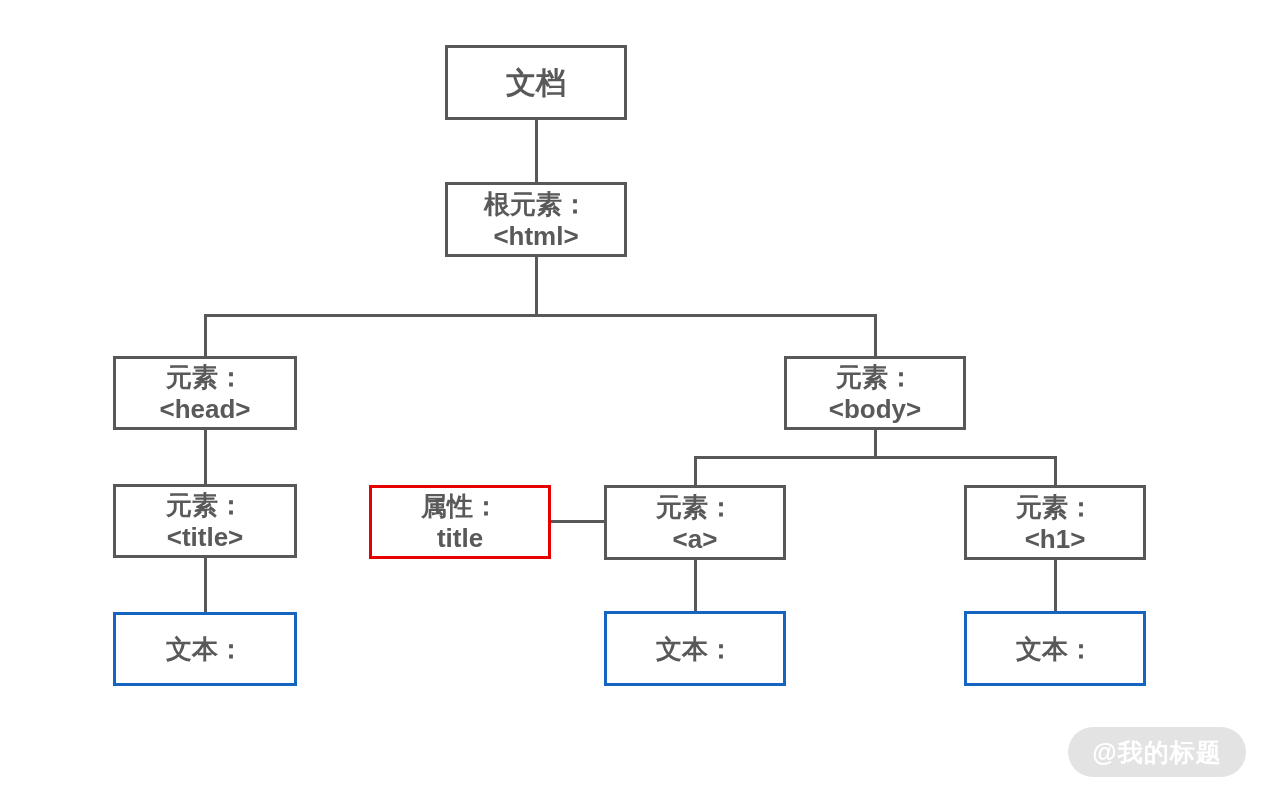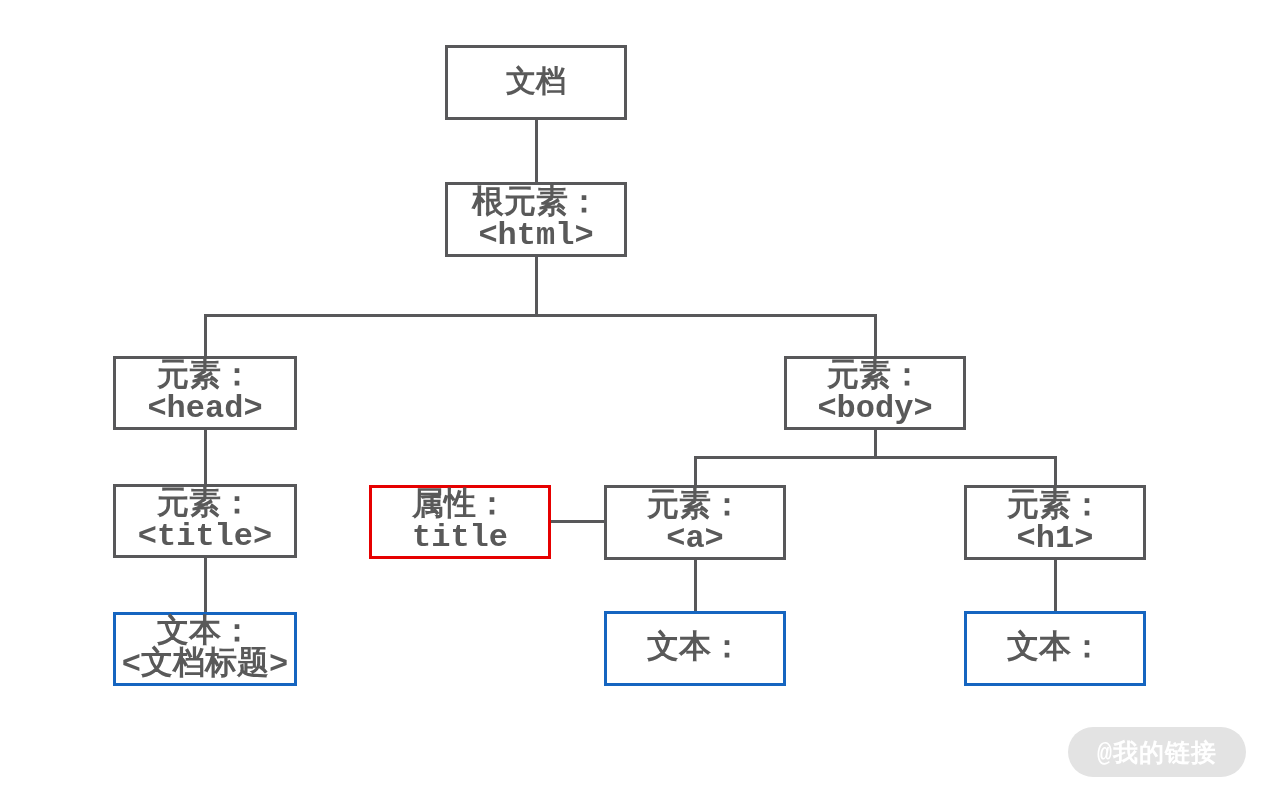--- a/index.html
+++ b/index.html
@@ -12,29 +12,29 @@
     --watermark-bg: #e3e3e3;
     --watermark-text: #ffffff;
   }
   * { margin: 0; padding: 0; box-sizing: border-box; }
   html, body { background: var(--background); }
   .canvas {
     position: relative;
     width: 1262px;
     height: 794px;
     background: var(--background);
-    font-family: Liberation Mono, monospace;
+    font-family: Liberation Sans, sans-serif;
     overflow: hidden;
   }
   .node {
     position: absolute;
     background: #ffffff;
     border: 3px solid var(--box-border);
     color: var(--box-text);
-    font-size: 32px;
+    font-size: 26px;
     line-height: 32px;
     font-weight: 600;
     text-align: center;
     display: flex;
     flex-direction: column;
     justify-content: center;
     align-items: center;
   }
   .node.doc { font-size: 30px; }
   .node.red { border-color: var(--attribute-border); align-items: center; }
@@ -114,28 +114,27 @@
     <div>&lt;a&gt;</div>
   </div>
 
   <div class="node" style="left:964px; top:485px; width:182px; height:75px;">
     <div>元素：</div>
     <div>&lt;h1&gt;</div>
   </div>
 
   <div class="node blue" style="left:113px; top:612px; width:184px; height:74px;">
     <div>文本：</div>
-    <div>&lt;文档标题&gt;</div>
   </div>
 
   <div class="node blue" style="left:604px; top:611px; width:182px; height:75px;">
     <div>文本：</div>
   </div>
 
   <div class="node blue" style="left:964px; top:611px; width:182px; height:75px;">
     <div>文本：</div>
   </div>
 
   <div class="wm">
-    <span>@我的链接</span>
+    <span>@我的标题</span>
   </div>
 
 </div>
 
 </body></html>

